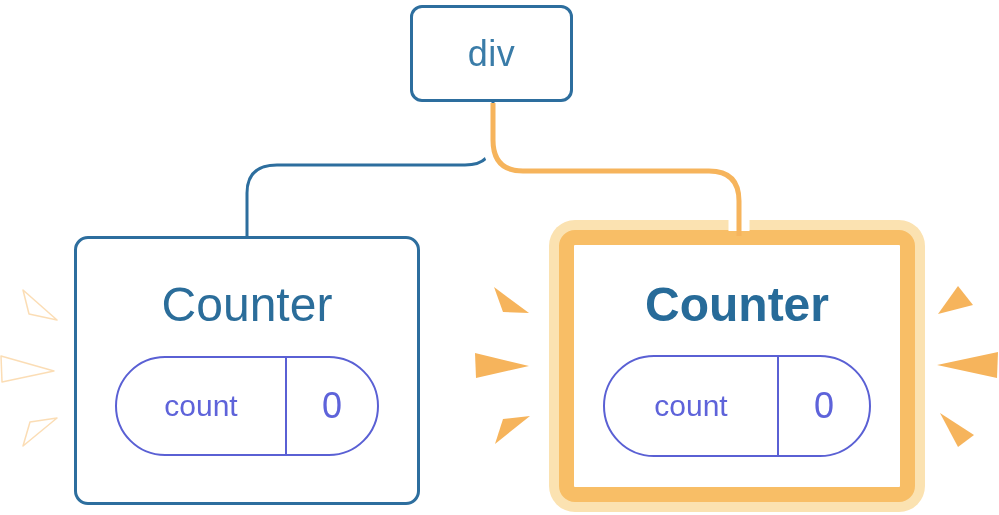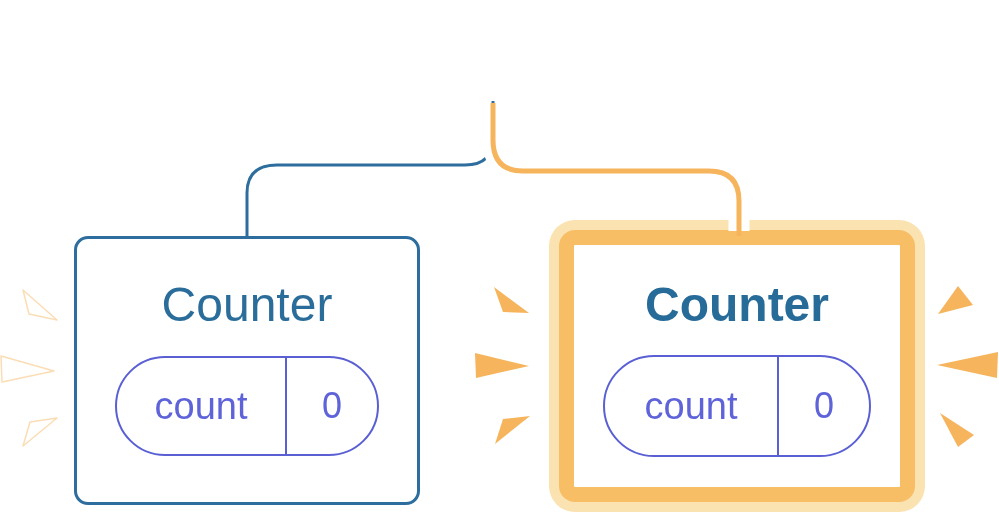--- a/index.html
+++ b/index.html
@@ -34,21 +34,21 @@
   .card-right .card-title{font-weight:bold;color:#276B99;}
   
   .pill{
     box-sizing:border-box;display:flex;background:#fff;
     border:2px solid #5A60D4;border-radius:60px;overflow:hidden;
   }
   .card-left .pill{width:264px;height:100px;margin:30px auto 0;}
   .card-right .pill{width:268px;height:102px;margin:29px auto 0;}
   .pill-key{
     flex:1;display:flex;align-items:center;justify-content:center;
-    border-right:2px solid #5A60D4;font-size:38px;color:#5E63DA;
+    border-right:2px solid #5A60D4;font-size:30px;color:#5E63DA;
   }
   .pill-val{
     width:90px;display:flex;align-items:center;justify-content:center;
     font-size:36px;color:#5E63DA;
   }
   
   .overlay{
     position:absolute;left:0;top:0;width:999px;height:515px;
     z-index:4;pointer-events:none;
   }
@@ -67,20 +67,23 @@
   </div>
 
   <div class="card-right">
     <div class="card-title">Counter</div>
     <div class="pill">
       <div class="pill-key">count</div>
       <div class="pill-val">0</div>
     </div>
   </div>
 
+  <div class="root-node">
+    <span class="root-label">div</span>
+  </div>
 
   <svg class="overlay" viewBox="0 0 999 515">
 
     <path d="M493,101 V138 Q493,165 465,165 H277 Q247,165 247,193 V238" fill="none" stroke-width="3" stroke="#2D6E9E"></path>
 
     <path d="M493,103 V140 Q493,171 523,171 H709 Q739,171 739,201 V231" fill="none" stroke-width="21" stroke="#FFFFFF"></path>
 
     <path d="M493,103 V140 Q493,171 523,171 H709 Q739,171 739,201 V236" fill="none" stroke-width="5" stroke="#F6B45C"></path>
 
     <g stroke-width="1.5" stroke-linejoin="round">

